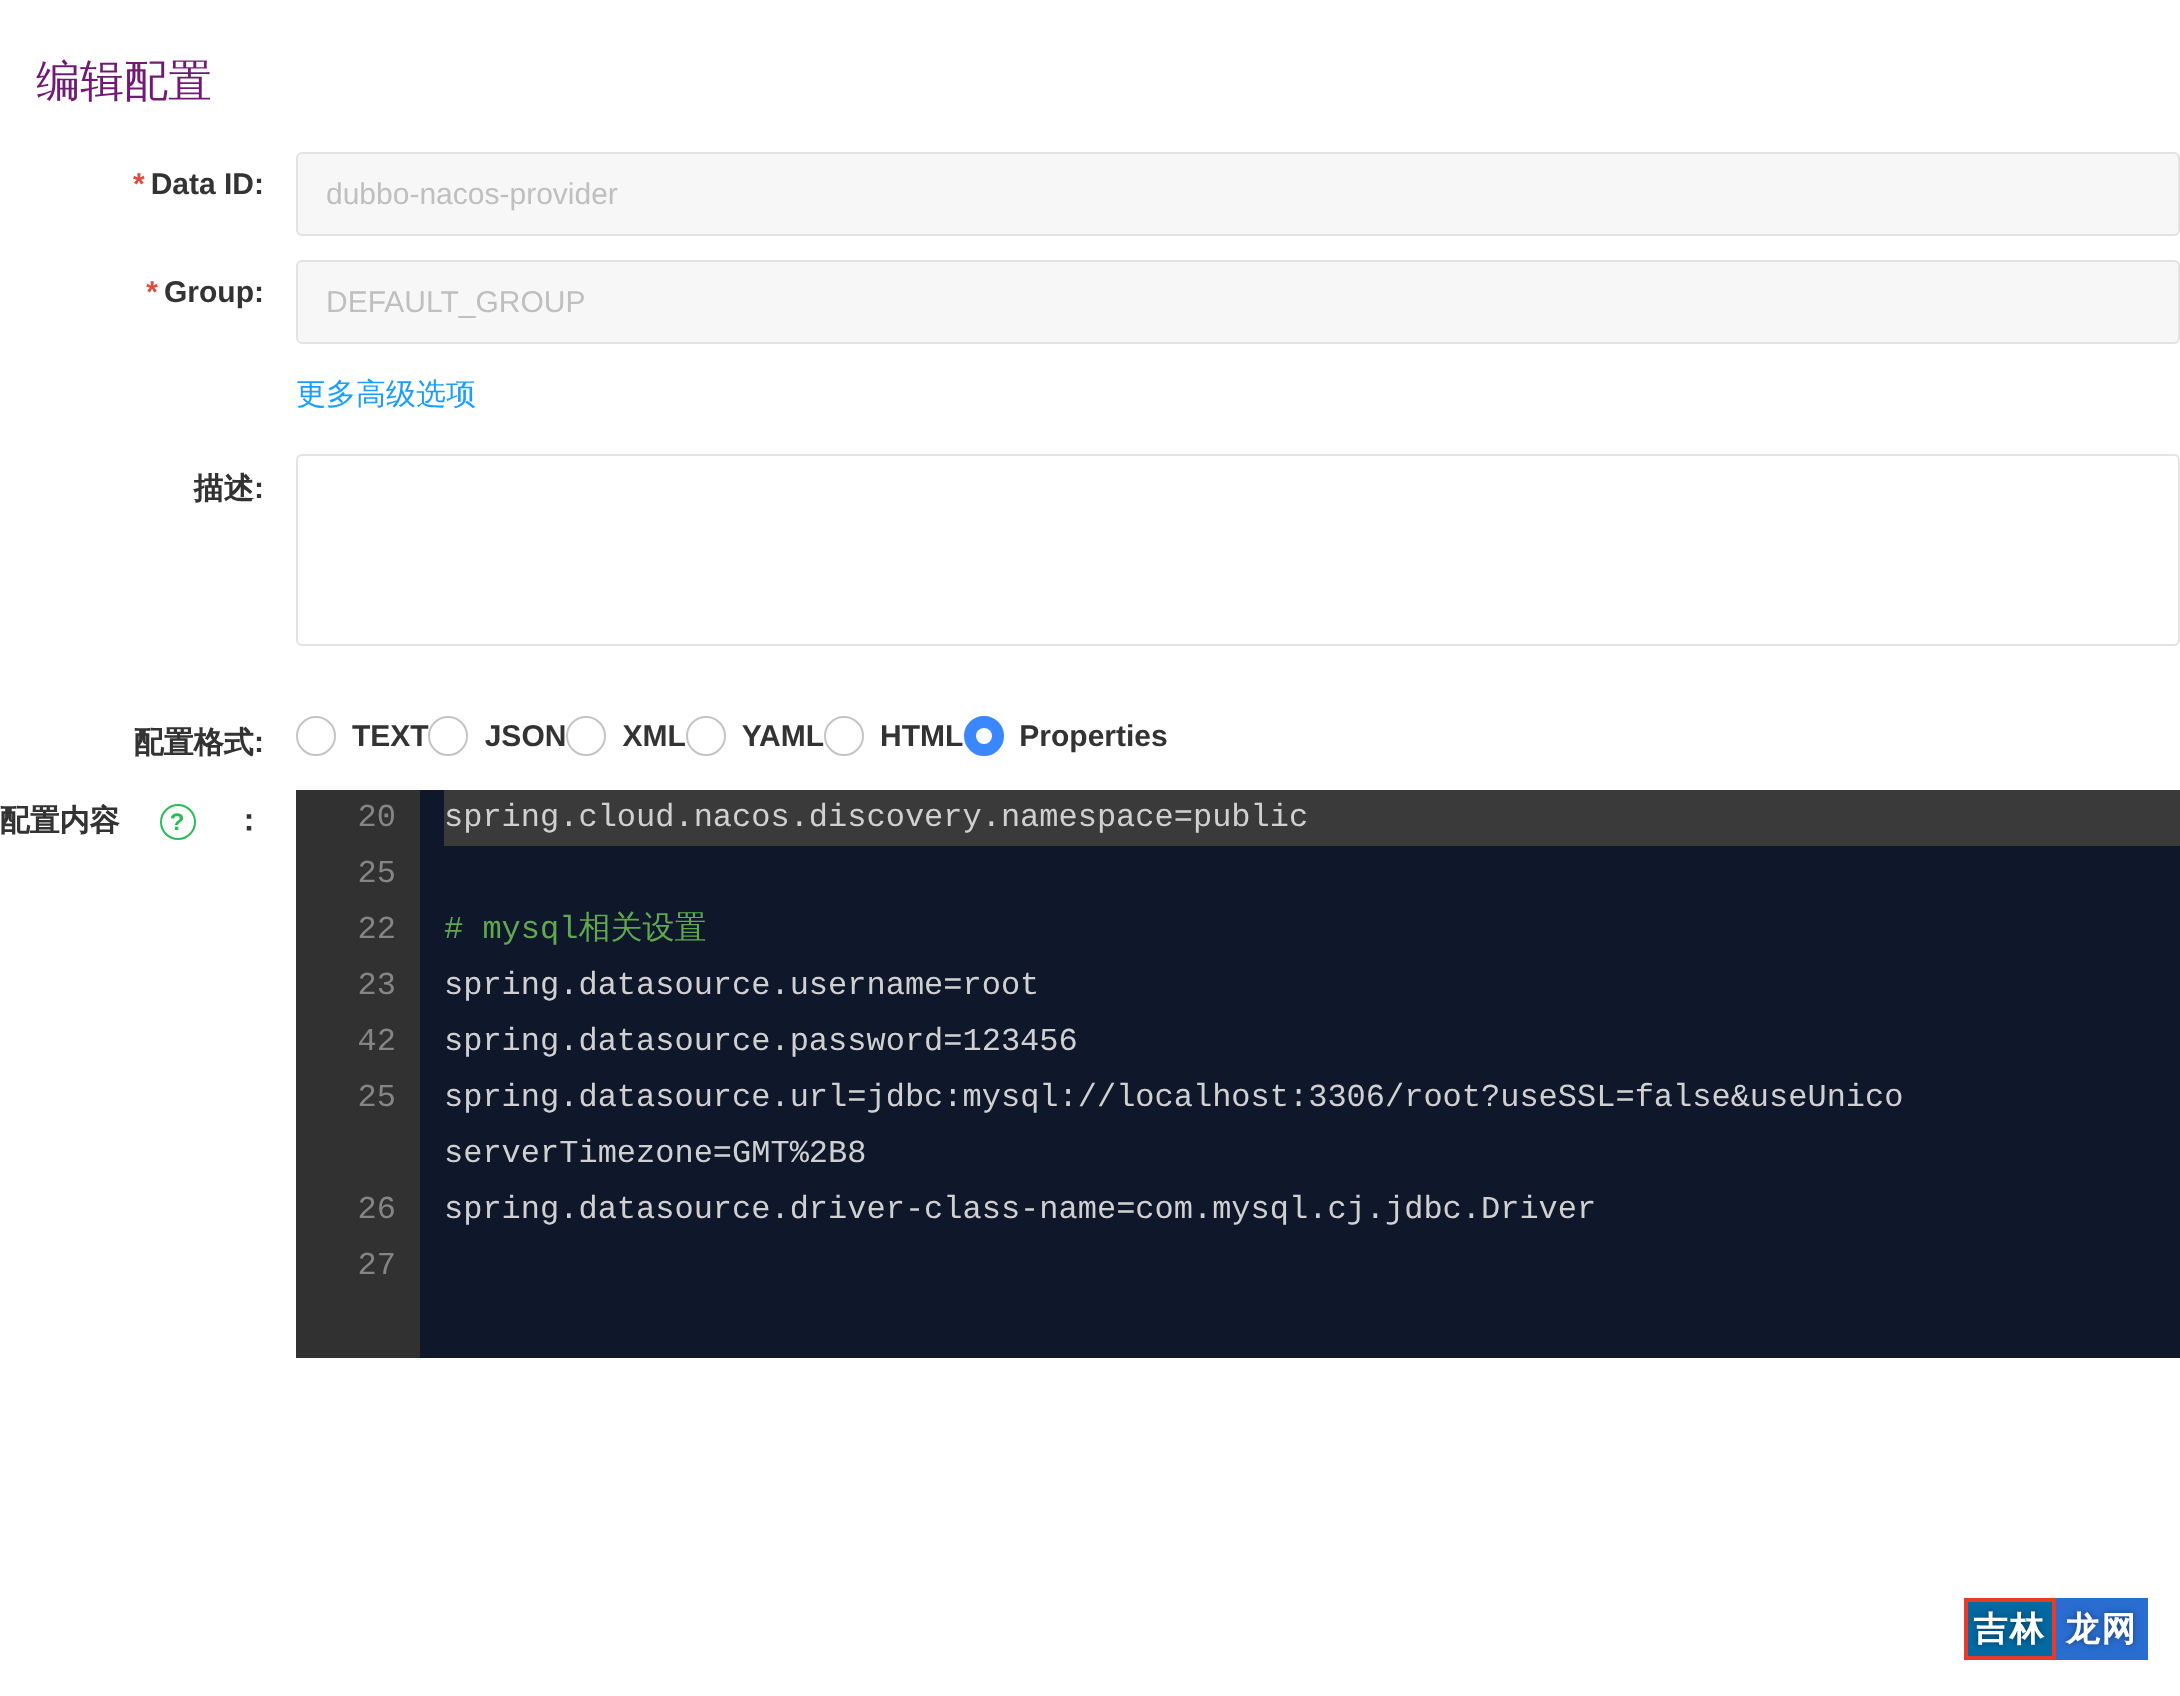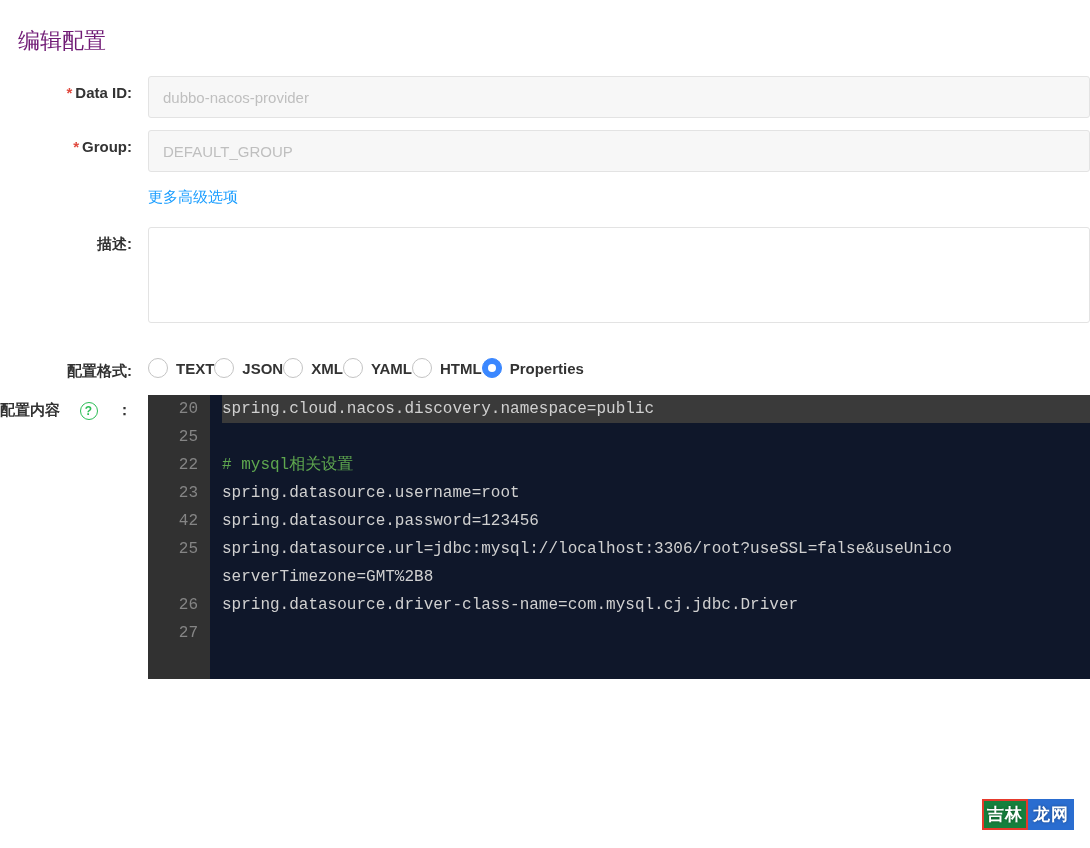--- a/index.html
+++ b/index.html
@@ -30,21 +30,21 @@
   .editor-gutter { position: absolute; left: 0; top: 0; bottom: 0; width: 62px; background: #313131; color: #858585; text-align: right; padding: 0 12px 0 0; user-select: none; }
   .editor-lines { margin-left: 62px; padding: 0 0 0 12px; white-space: pre; }
   .ln { display: block; height: 28px; }
   .tok-key { color: #d0d0d0; }
   .tok-op { color: #d0d0d0; }
   .tok-val { color: #d0d0d0; }
   .tok-comment { color: #5fa84f; }
   .active-line { background: #3a3a3a; }
   .watermark { position: absolute; right: 16px; bottom: 18px; display: flex; align-items: center; gap: 0; font-family: serif; }
   .wm-box { color: #fff; font-weight: 900; font-size: 17px; padding: 2px 3px; border: 2px solid #fff; letter-spacing: 1px; text-shadow: 0 0 3px rgba(0,0,0,.4); }
-  .wm-red { background: #15803d; border-color: #e63a2c; }
+  .wm-red { background: #0369a1; border-color: #e63a2c; }
   .wm-blue { background: #2a6dd0; border-color: #2a6dd0; }
 </style>
 </head>
 <body>
 
 <div class="page">
   <h1 class="page-title">编辑配置</h1>
 
   <div class="form">
 

